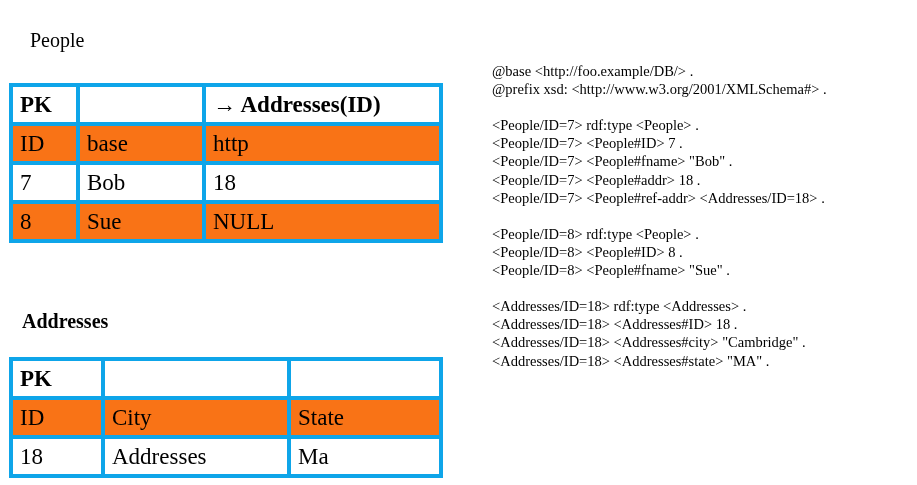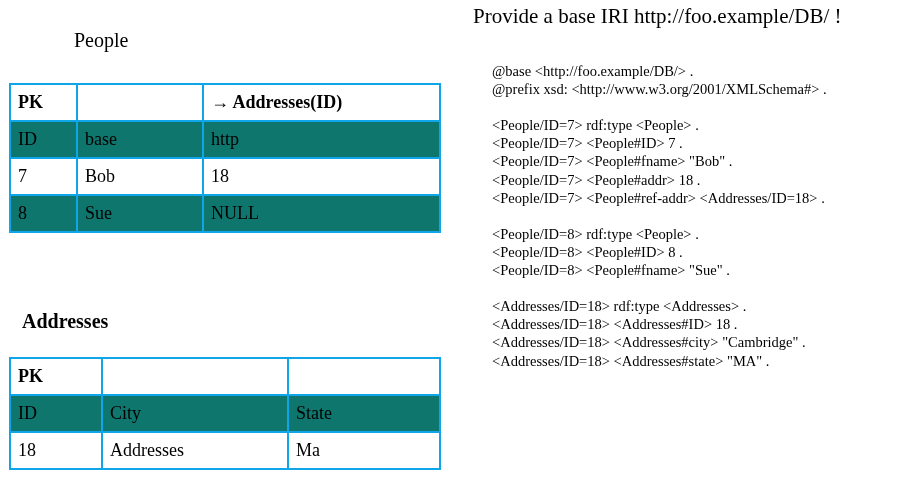--- a/index.html
+++ b/index.html
@@ -26,41 +26,41 @@
     height: 485px;
   }
 
   .table-caption {
     position: absolute;
     font-size: 20px;
     line-height: 20px;
     font-weight: normal;
     white-space: nowrap;
   }
-  #people-caption { left: 30px; top: 30px; margin-left: 44px; }
+  #people-caption { left: 30px; top: 30px; }
   #addresses-caption { left: 22px; top: 311px; font-weight: bold; }
 
   .db-table {
     position: absolute;
     border-collapse: collapse;
     table-layout: fixed;
     border: 1.5px solid #000000;
   }
   .db-table td {
-    border: 2px solid #0ea5e9;
+    border: 4px solid #0ea5e9;
     padding: 0 7px;
-    font-size: 18px;
+    font-size: 23px;
     line-height: 17px;
     height: 35px;
     vertical-align: middle;
     white-space: nowrap;
     overflow: hidden;
     background: #ffffff;
   }
-  .db-table tr.shaded td { background: #0f766e; }
+  .db-table tr.shaded td { background: #f97316; }
   .db-table td.hdr { font-weight: bold; }
 
   #people-table { left: 9px; top: 83px; width: 430px; }
   #people-table col.c0 { width: 67px; }
   #people-table col.c1 { width: 126px; }
   #people-table col.c2 { width: 237px; }
 
   #addresses-table { left: 9px; top: 357px; width: 430px; }
   #addresses-table col.c0 { width: 92px; }
   #addresses-table col.c1 { width: 186px; }
@@ -154,17 +154,16 @@
           <td>Addresses</td>
           <td>Ma</td>
         </tr>
       </tbody>
   </table>
 
 </div>
 
 <div id="right-pane">
 
-  <div id="turtle-heading">Provide a base IRI http://foo.example/DB/ !</div>
 
   <div id="turtle-body"><span class="ttl-line">@base &lt;http://foo.example/DB/&gt; .</span><span class="ttl-line">@prefix xsd: &lt;http://www.w3.org/2001/XMLSchema#&gt; .</span><span class="ttl-line blank">&nbsp;</span><span class="ttl-line">&lt;People/ID=7&gt; rdf:type &lt;People&gt; .</span><span class="ttl-line">&lt;People/ID=7&gt; &lt;People#ID&gt; 7 .</span><span class="ttl-line">&lt;People/ID=7&gt; &lt;People#fname&gt; "Bob" .</span><span class="ttl-line">&lt;People/ID=7&gt; &lt;People#addr&gt; 18 .</span><span class="ttl-line">&lt;People/ID=7&gt; &lt;People#ref-addr&gt; &lt;Addresses/ID=18&gt; .</span><span class="ttl-line blank">&nbsp;</span><span class="ttl-line">&lt;People/ID=8&gt; rdf:type &lt;People&gt; .</span><span class="ttl-line">&lt;People/ID=8&gt; &lt;People#ID&gt; 8 .</span><span class="ttl-line">&lt;People/ID=8&gt; &lt;People#fname&gt; "Sue" .</span><span class="ttl-line blank">&nbsp;</span><span class="ttl-line">&lt;Addresses/ID=18&gt; rdf:type &lt;Addresses&gt; .</span><span class="ttl-line">&lt;Addresses/ID=18&gt; &lt;Addresses#ID&gt; 18 .</span><span class="ttl-line">&lt;Addresses/ID=18&gt; &lt;Addresses#city&gt; "Cambridge" .</span><span class="ttl-line">&lt;Addresses/ID=18&gt; &lt;Addresses#state&gt; "MA" .</span></div>
 
 </div>
 
 </body></html>

